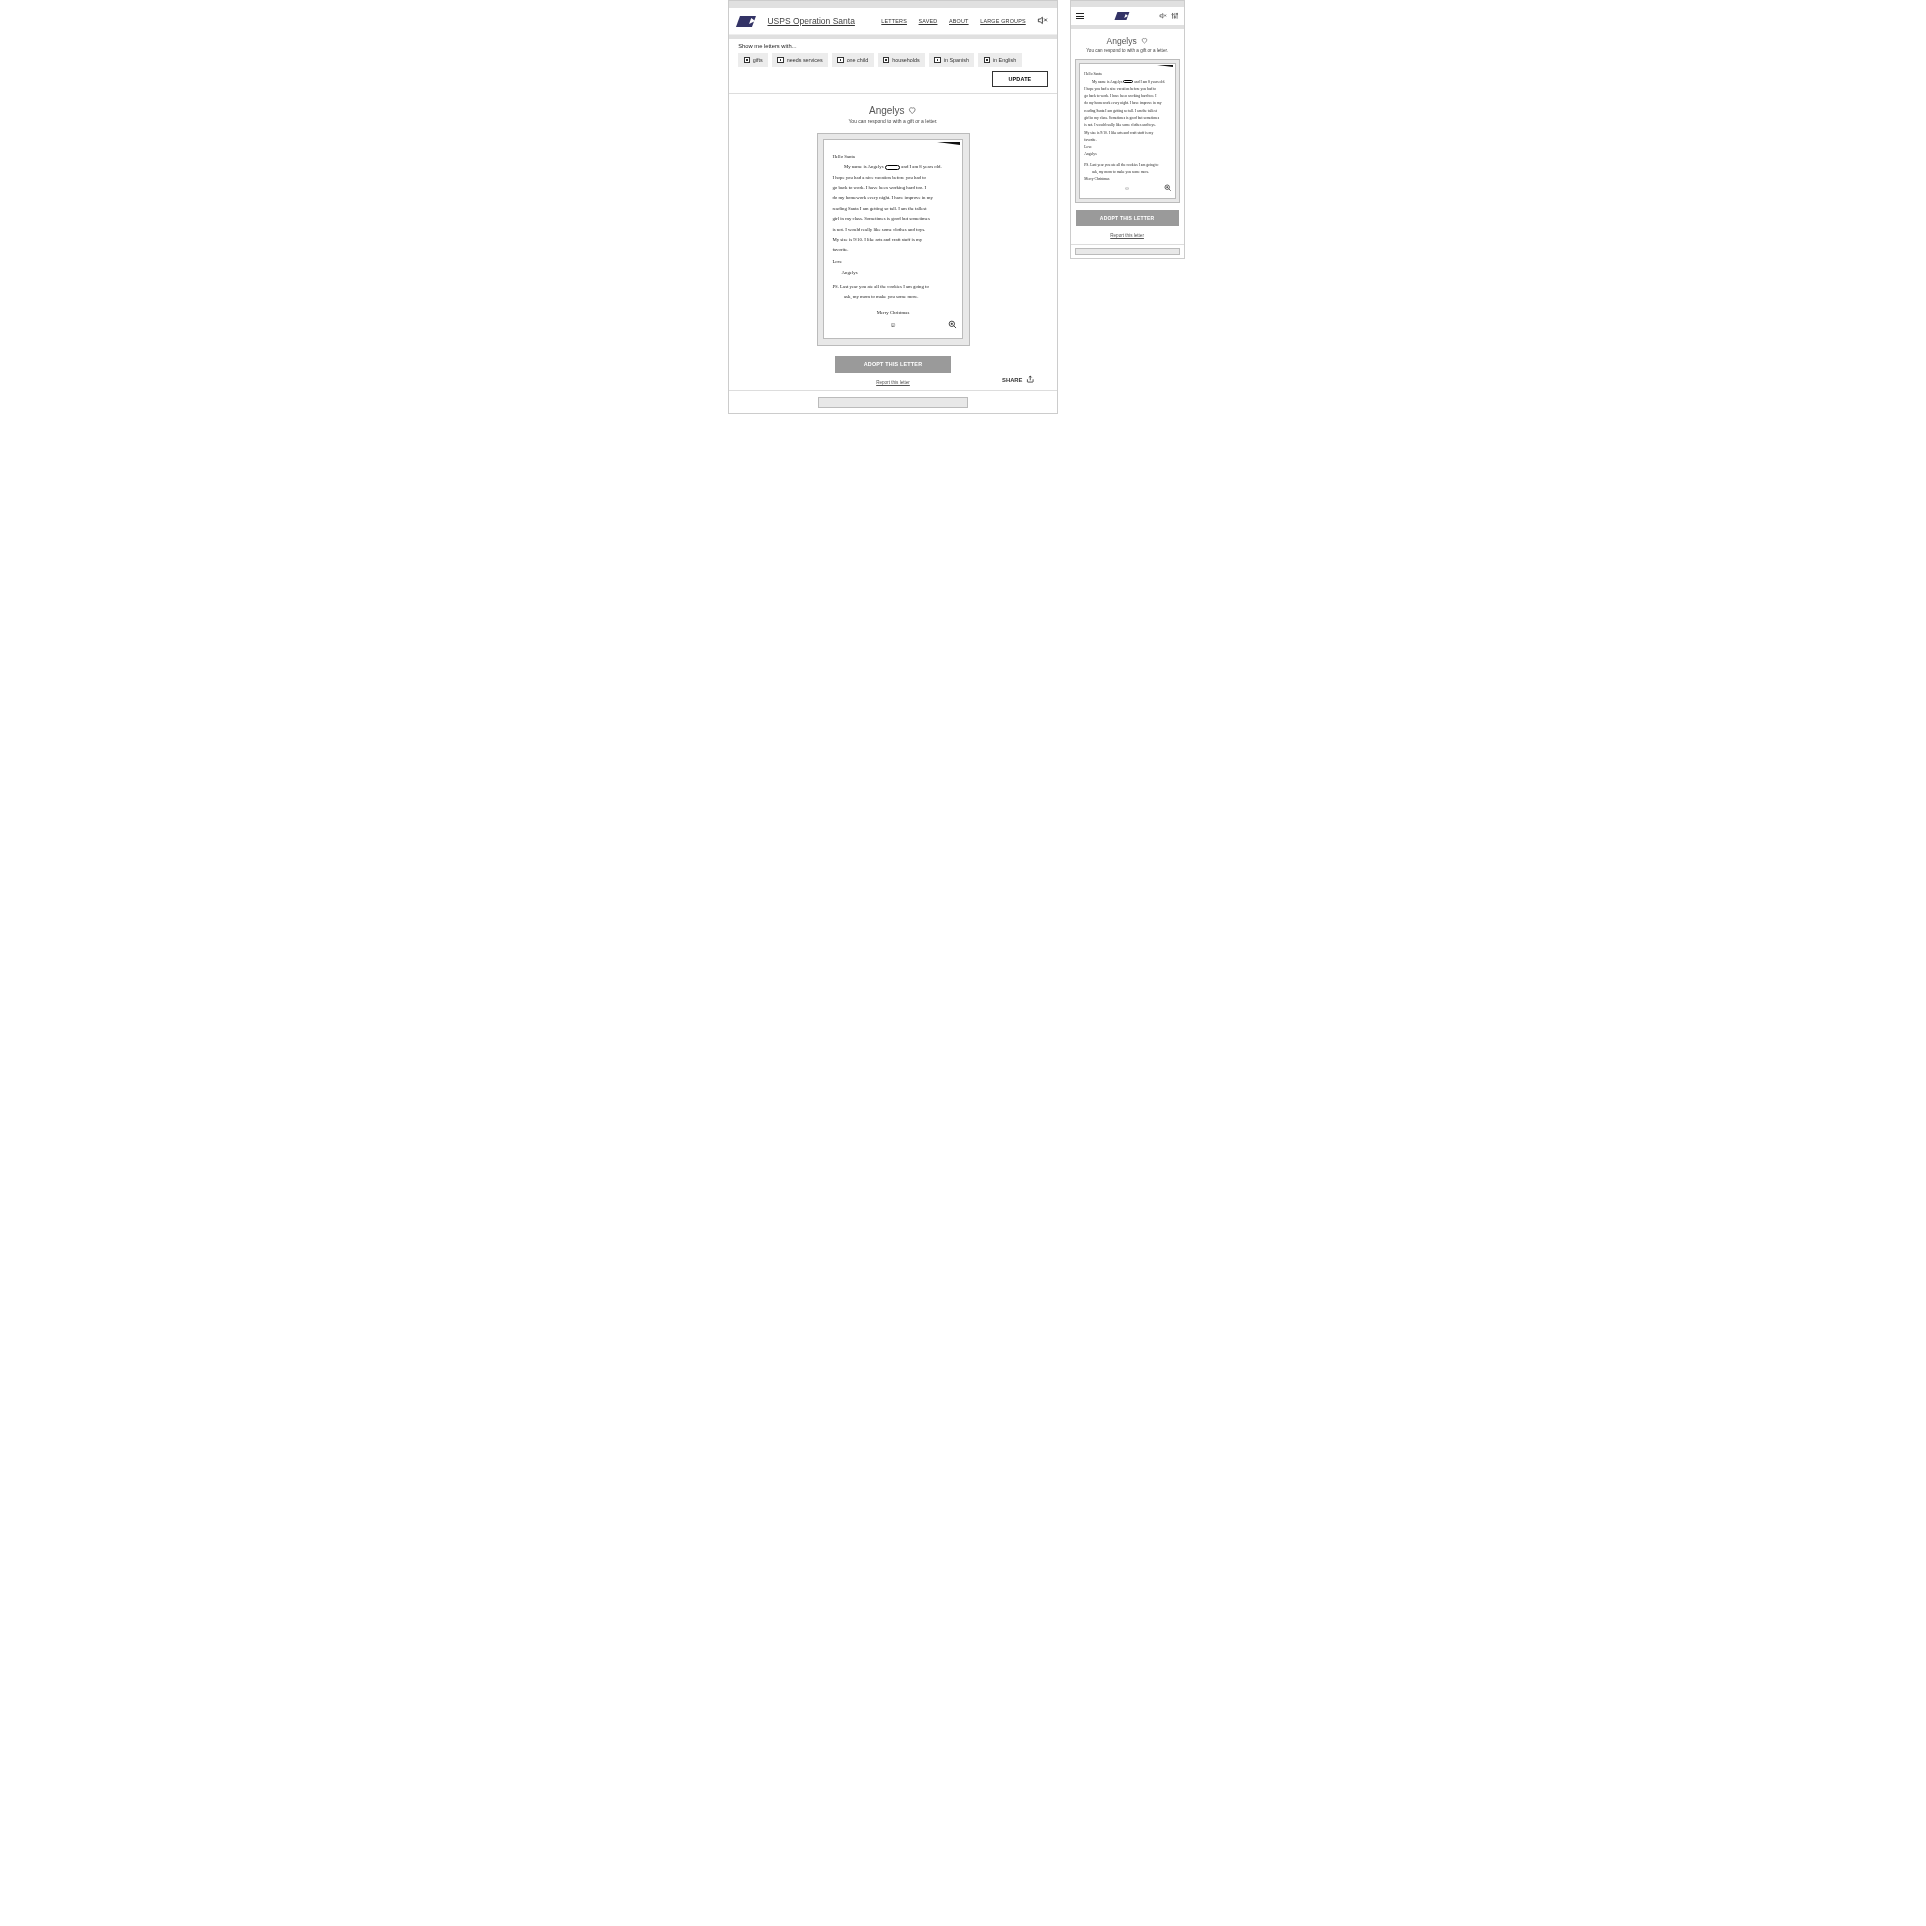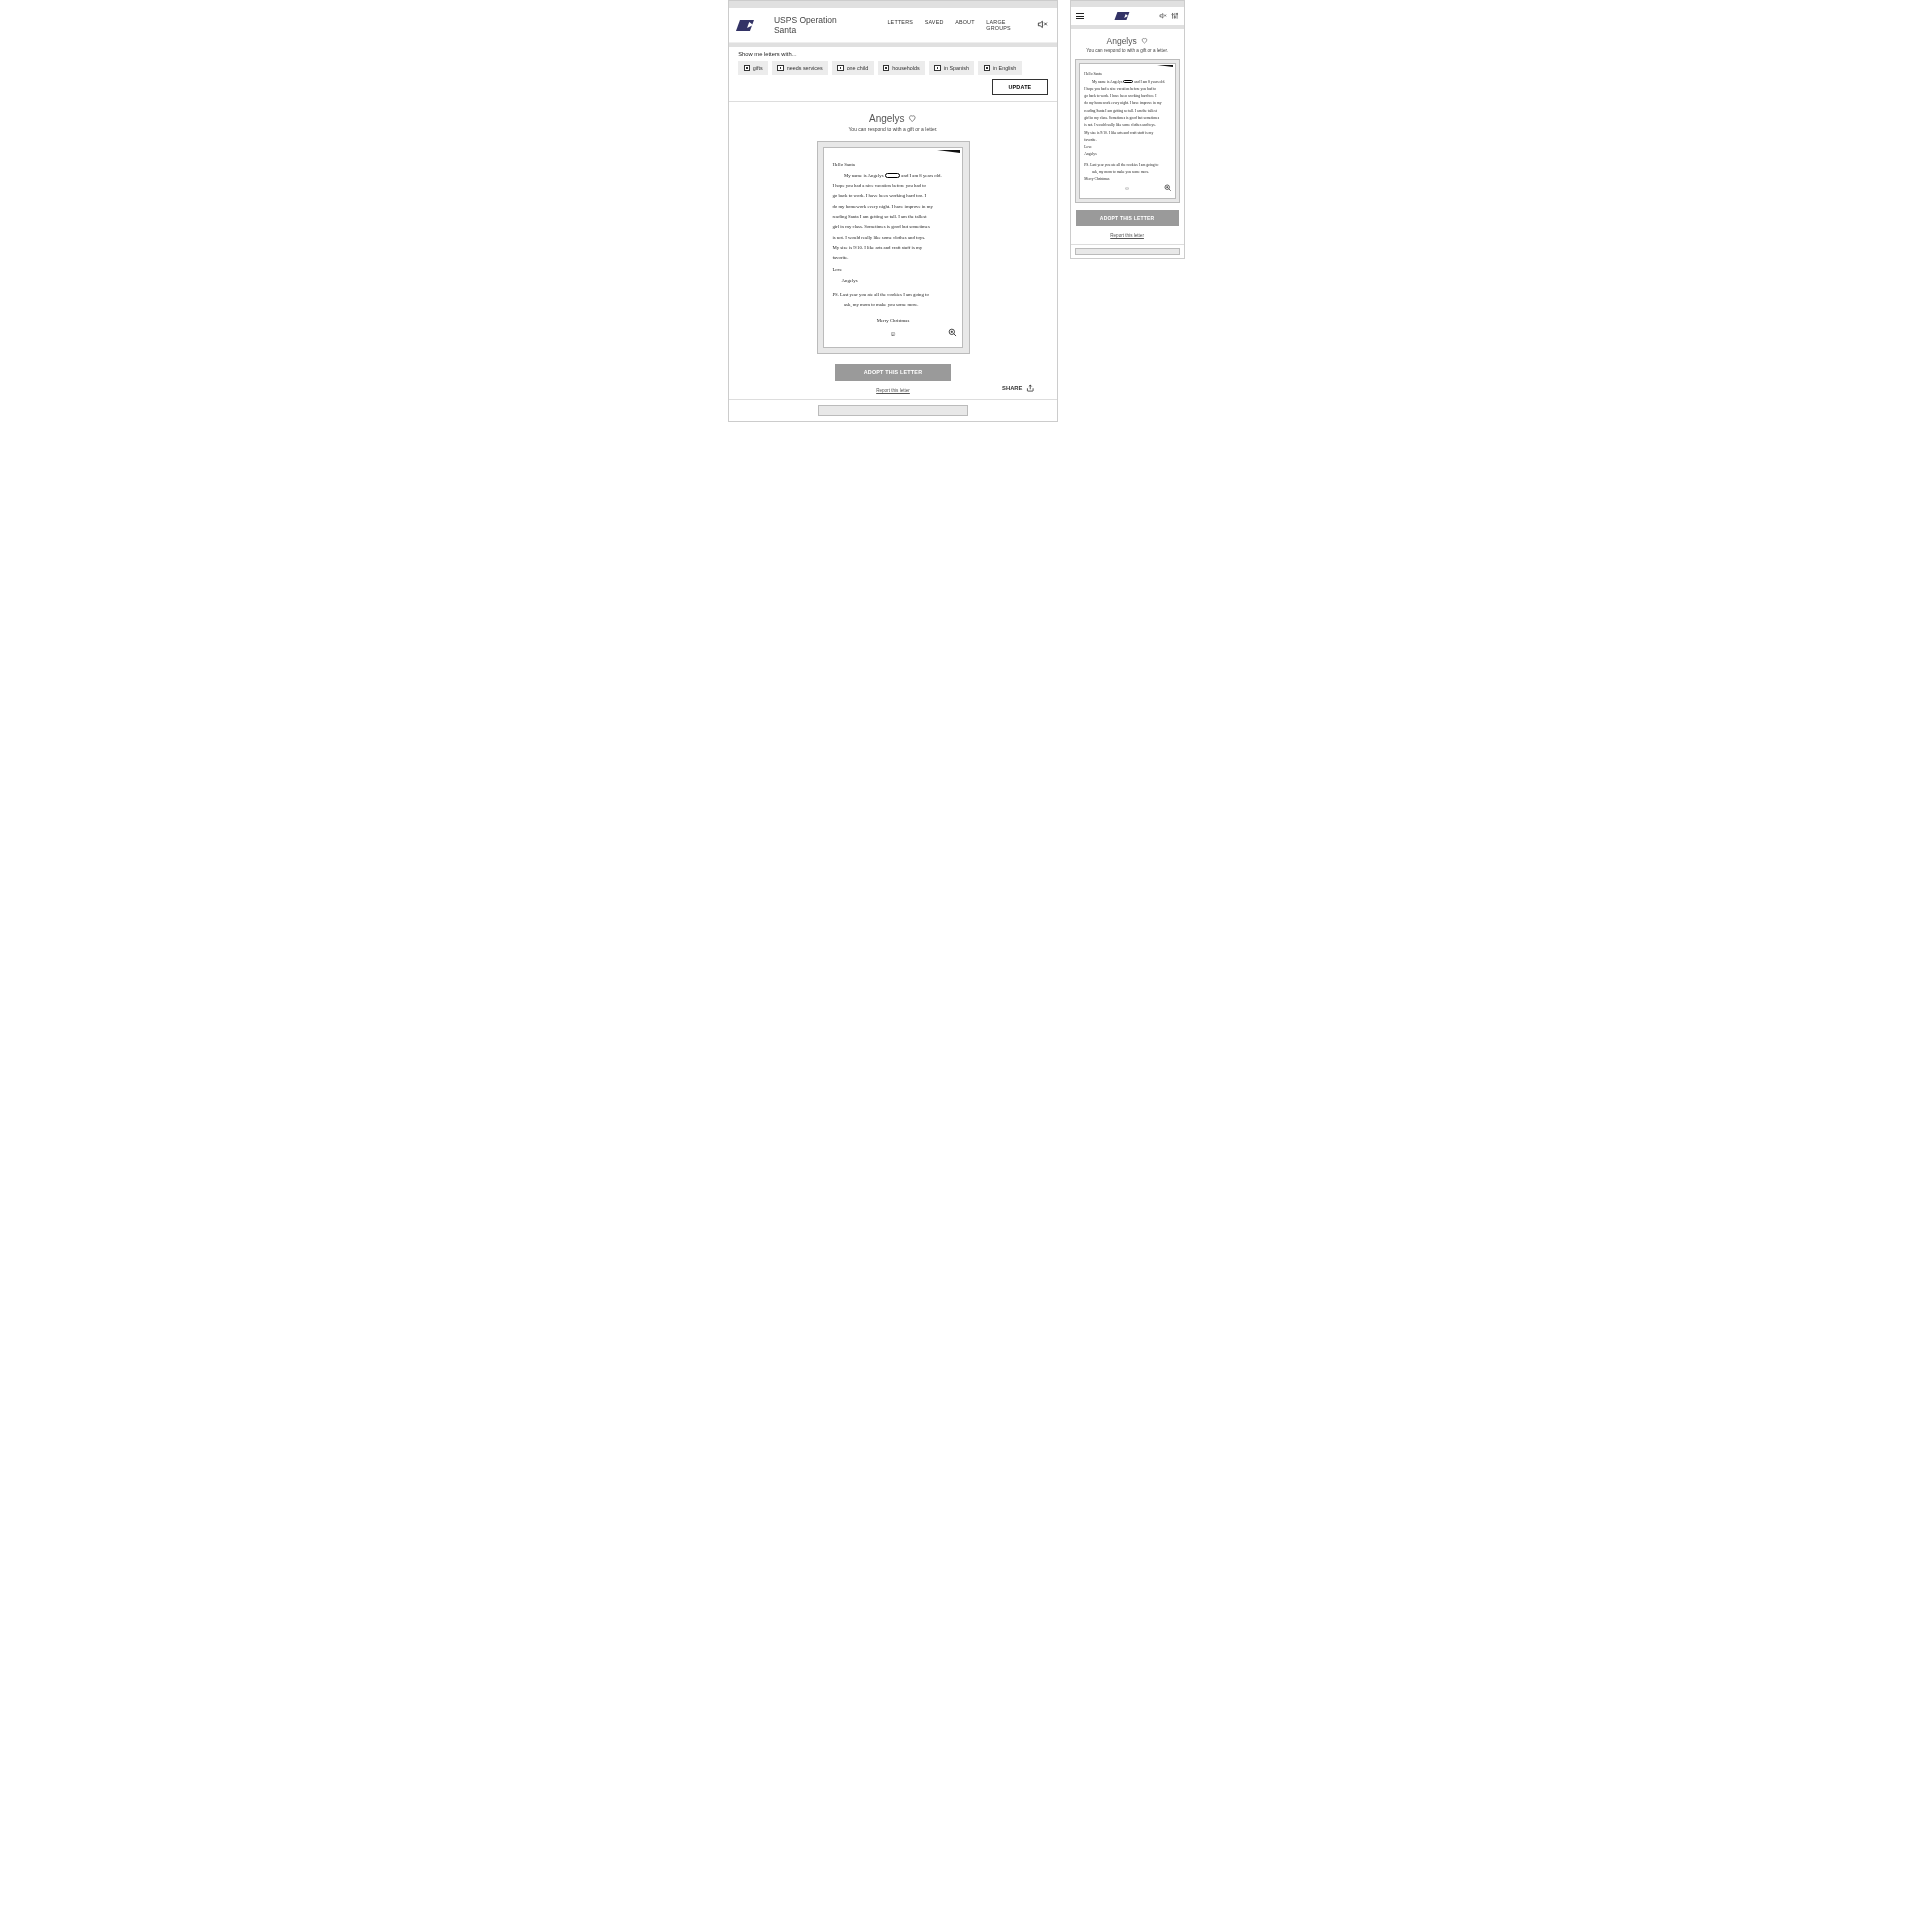--- a/index.html
+++ b/index.html
@@ -22,21 +22,22 @@
     width: 330px;
     border: 0.4px solid #ccc;
   }
   .graybar { background: #e0e0e0; height: 7px; }
   .graybar.mid { height: 3.9px; }
   .header {
     display: flex;
     align-items: center;
     padding: 7px 9.2px;
     border-bottom: 0.4px solid #eee;
-    gap: 19px;
+    gap: 11px;
+    text-decoration: underline;
   }
   .logo-eagle {
     width: 16px; height: 10.8px;
     background: #333366;
     transform: skewX(-20deg);
     position: relative;
     margin-right: 2.3px;
   }
   .logo-eagle::after {
     content:"";

